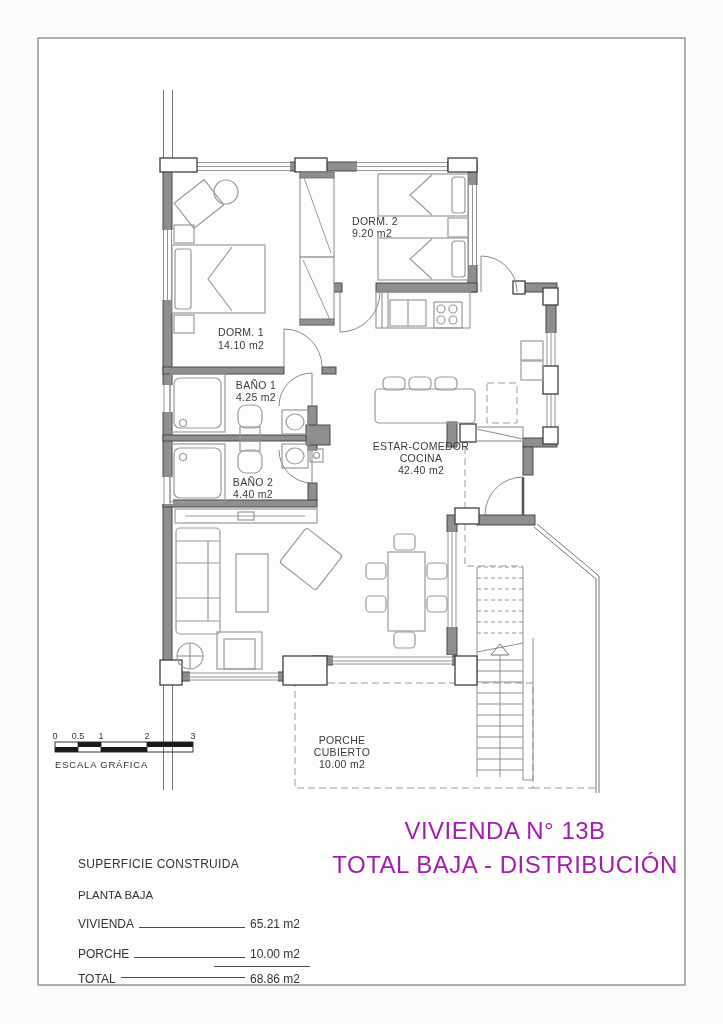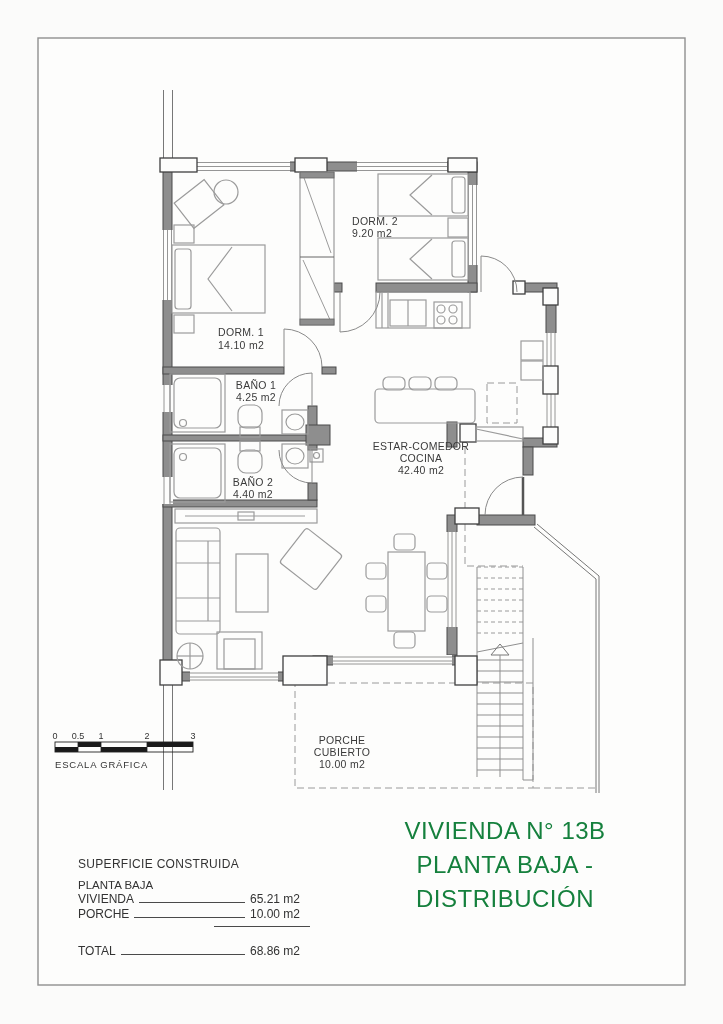--- a/index.html
+++ b/index.html
@@ -17,30 +17,30 @@
   .d   {fill:none;stroke:#9a9a9a;stroke-width:1;stroke-dasharray:7 4;}
   .st  {stroke:#8f8f8f;stroke-width:1;fill:none;}
   .std {stroke:#9a9a9a;stroke-width:1;fill:none;stroke-dasharray:4 3;}
   .bnd {stroke:#777;stroke-width:1;fill:none;}
   .lbl {font-size:10.5px;letter-spacing:.3px;fill:#3a3a3a;}
   .tick{font-size:9px;fill:#333;}
   .cap {font-size:9.5px;letter-spacing:.8px;fill:#333;}
   .sb-out{fill:none;stroke:#222;stroke-width:0.9;}
   
   .title{position:absolute;left:325px;top:814px;width:360px;text-align:center;
-         color:#15803d;font-size:24px;line-height:34px;letter-spacing:.5px;}
+         color:#a21caf;font-size:24px;line-height:34px;letter-spacing:.5px;}
   
   .atable{position:absolute;left:78px;top:857px;width:232px;color:#333;}
   .atable .hdr{font-size:12px;letter-spacing:.3px;}
-  .atable .sub{font-size:11.5px;margin-top:8px;}
-  .row{display:flex;align-items:baseline;font-size:12px;margin-top:1px;}
+  .atable .sub{font-size:11.5px;margin-top:18px;}
+  .row{display:flex;align-items:baseline;font-size:12px;margin-top:16px;}
   .leader{flex:1;border-bottom:1px solid #4a4a4a;margin:0 5px 3px 5px;}
   .val{width:60px;}
   .sep{width:96px;margin-left:auto;border-top:1.5px solid #4a4a4a;margin-top:5px;}
-  .trow{margin-top:17px;}
+  .trow{margin-top:5px;align-items:center;}
 </style>
 </head>
 <body>
 
 <div class="sheet">
 
 <svg width="723" height="1024" viewBox="0 0 723 1024">
 
   <rect x="38" y="38" width="647" height="947" fill="#fdfdfc" stroke="#8f8f8f" stroke-width="1.4"></rect>
 
@@ -324,21 +324,21 @@
     <rect class="sb-out" x="55" y="742" width="138" height="10"></rect>
     <line x1="78" y1="742" x2="78" y2="752" stroke="#222" stroke-width=".8"></line>
     <line x1="101" y1="742" x2="101" y2="752" stroke="#222" stroke-width=".8"></line>
     <line x1="147" y1="742" x2="147" y2="752" stroke="#222" stroke-width=".8"></line>
     <text class="cap" x="55" y="768">ESCALA GRÁFICA</text>
   </g>
 </svg>
 
 <div class="title">
   <div>VIVIENDA N° 13B</div>
-  <div>PLANTA BAJA - DISTRIBUCIÓN</div>
+  <div>TOTAL BAJA - DISTRIBUCIÓN</div>
 </div>
 
 <div class="atable">
   <div class="hdr">SUPERFICIE CONSTRUIDA</div>
   <div class="sub">PLANTA BAJA</div>
   <div class="row">
     <span>VIVIENDA</span>
     <span class="leader"></span>
     <span class="val">65.21 m2</span>
   </div>

